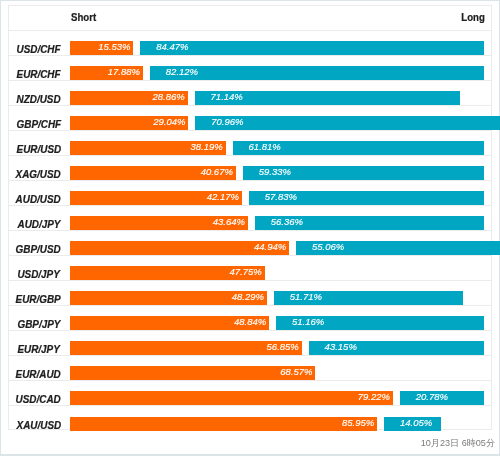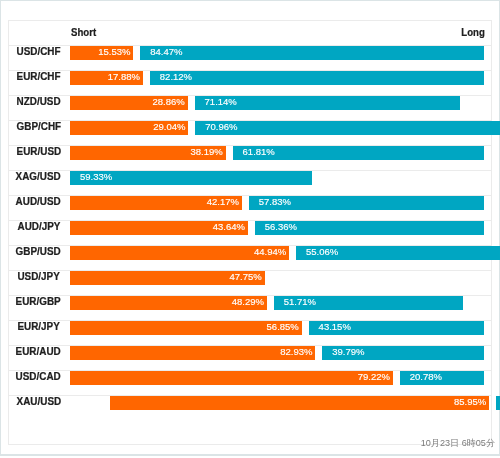--- a/index.html
+++ b/index.html
@@ -11,40 +11,40 @@
     -webkit-font-smoothing:antialiased;
   }
   .page {
     position:absolute; left:0; top:0; width:500px; height:456px;
     box-sizing:border-box;
     border:1px solid #dbe4e6;
     border-bottom-width:2px;
     background:#ffffff;
   }
   .card {
-    position:absolute; left:8px; top:20px; width:484px; height:425px;
+    position:absolute; left:8px; top:5px; width:484px; height:425px;
     border:1px solid #ebebeb;
     box-sizing:border-box;
     background:#fff;
   }
   .hdr { height:25px; position:relative; border-bottom:1px solid #ebebeb; box-sizing:border-box; }
   .hdr span { position:absolute; font-size:11px; font-weight:bold; color:#202020; top:5px; -webkit-text-stroke:0.22px currentColor;
               display:block; white-space:nowrap; }
   .hdr .short { left:61.8px; transform:scaleX(0.875); transform-origin:left center; }
   .hdr .long  { right:6.2px; transform:scaleX(0.875); transform-origin:right center; }
 
-  .row { height:25px; box-sizing:border-box; border-bottom:1px solid #ebebeb; display:flex; align-items:flex-start; }
-  .row:last-child { border-bottom:none;gap:40px; }
+  .row { height:25px; box-sizing:border-box; border-bottom:1px solid #ebebeb; display:flex; align-items:flex-end;font-style:italic; }
+  .row:last-child { border-bottom:none; }
   .pair { width:61px; flex:0 0 61px; text-align:center; font-size:11px; font-weight:bold; color:#202020; line-height:1; }
   .pair span { display:inline-block; transform:scaleX(0.9) translateX(-1px); -webkit-text-stroke:0.22px currentColor; }
   .bars { flex:1; display:flex; height:14px; margin-right:6.6px; }
   .b { display:flex; align-items:center; min-width:0; color:#fff; font-size:9.5px; overflow:hidden; white-space:nowrap; line-height:1; -webkit-text-stroke:0.15px currentColor; }
   .b span { display:block; transform:translateY(-0.8px); }
   .bs { background:#ff6600; justify-content:flex-end; padding-right:2.8px; box-sizing:border-box; margin-right:7px; }
-  .bl { background:#00a6c2; justify-content:flex-start; padding-left:10px; box-sizing:border-box; }
+  .bl { background:#00a6c2; justify-content:flex-start; padding-left:16px; box-sizing:border-box; }
   .ts { position:absolute; right:5px; top:439px; font-size:9.1px; color:#7b7b7b; line-height:1;margin-left:35px; }
 </style>
 </head>
 <body>
 
 <div class="page"></div>
   <div class="card">
     <div class="hdr">
       <span class="short">Short</span>
       <span class="long">Long</span>
@@ -101,20 +101,23 @@
             <span>38.19%</span>
           </div>
           <div class="b bl" style="width:251.81px">
             <span>61.81%</span>
           </div>
         </div>
       </div>
       <div class="row">
         <div class="pair"><span>XAG/USD</span></div>
         <div class="bars">
+          <div class="b bs" style="width:165.69px">
+            <span>40.67%</span>
+          </div>
           <div class="b bl" style="width:241.71px">
             <span>59.33%</span>
           </div>
         </div>
       </div>
       <div class="row">
         <div class="pair"><span>AUD/USD</span></div>
         <div class="bars">
           <div class="b bs" style="width:171.80px">
             <span>42.17%</span>
@@ -159,56 +162,64 @@
         <div class="bars">
           <div class="b bs" style="width:196.73px">
             <span>48.29%</span>
           </div>
           <div class="b bl" style="width:189px">
             <span>51.71%</span>
           </div>
         </div>
       </div>
       <div class="row">
+        <div class="pair"><span>GBP/JPY</span></div>
+        <div class="bars">
+          <div class="b bs" style="width:198.97px">
+            <span>48.84%</span>
+          </div>
+          <div class="b bl" style="width:208.43px">
+            <span>51.16%</span>
+          </div>
+        </div>
+      </div>
+      <div class="row">
         <div class="pair"><span>EUR/JPY</span></div>
         <div class="bars">
           <div class="b bs" style="width:231.61px">
             <span>56.85%</span>
           </div>
           <div class="b bl" style="width:175.79px">
             <span>43.15%</span>
           </div>
         </div>
       </div>
       <div class="row">
         <div class="pair"><span>EUR/AUD</span></div>
         <div class="bars">
           <div class="b bs" style="width:245.30px">
-            <span>82.93%</span>
-          </div>
-          <div class="b bl" style="width:162.10px">
-            <span>39.79%</span>
+            <span>68.57%</span>
           </div>
         </div>
       </div>
       <div class="row">
         <div class="pair"><span>USD/CAD</span></div>
         <div class="bars">
           <div class="b bs" style="width:322.74px">
             <span>79.22%</span>
           </div>
           <div class="b bl" style="width:84.66px">
             <span>20.78%</span>
           </div>
         </div>
       </div>
       <div class="row">
         <div class="pair"><span>XAU/USD</span></div>
         <div class="bars">
-          <div class="b bs" style="width:379px">
+          <div class="b bs" style="width:307px">
             <span>85.95%</span>
           </div>
           <div class="b bl" style="width:57.24px">
             <span>14.05%</span>
           </div>
         </div>
       </div>
     </div>
   </div>
   <div class="ts">10月23日 6時05分</div>

